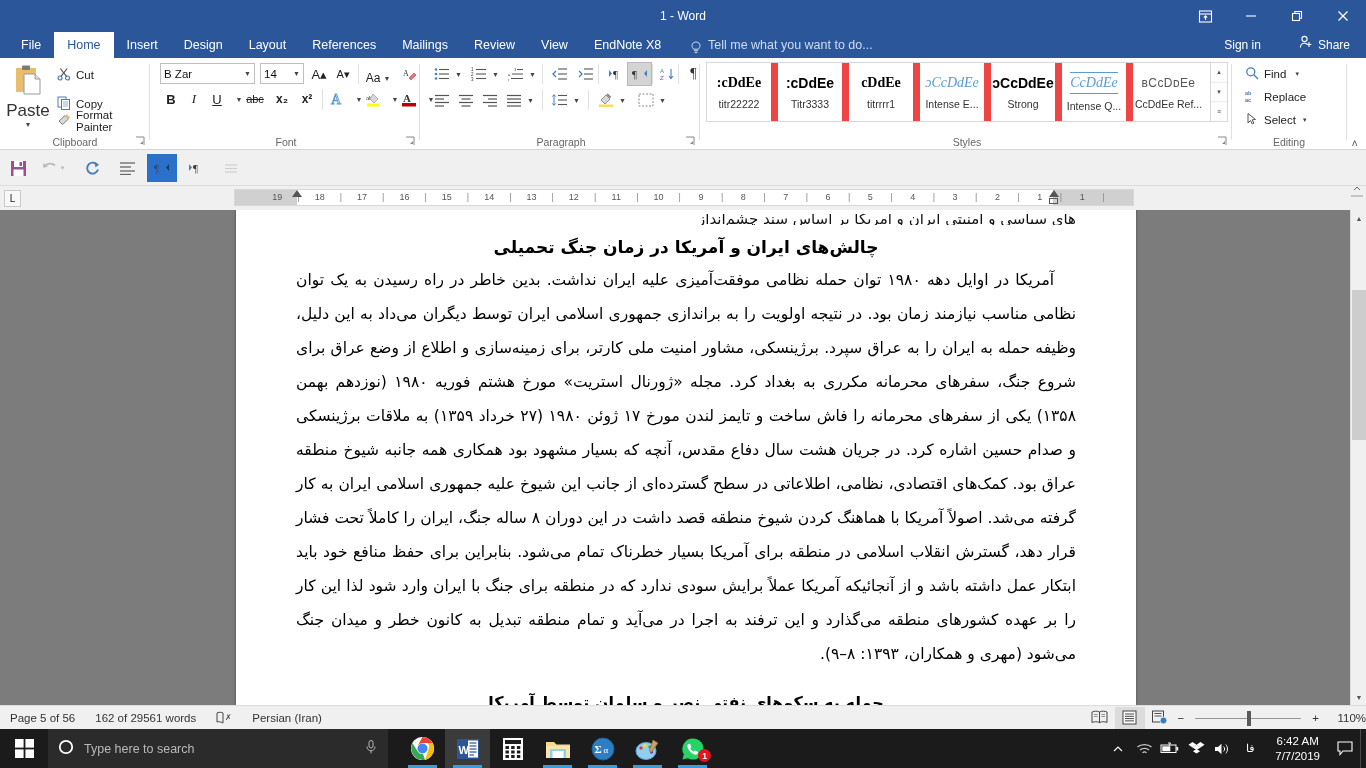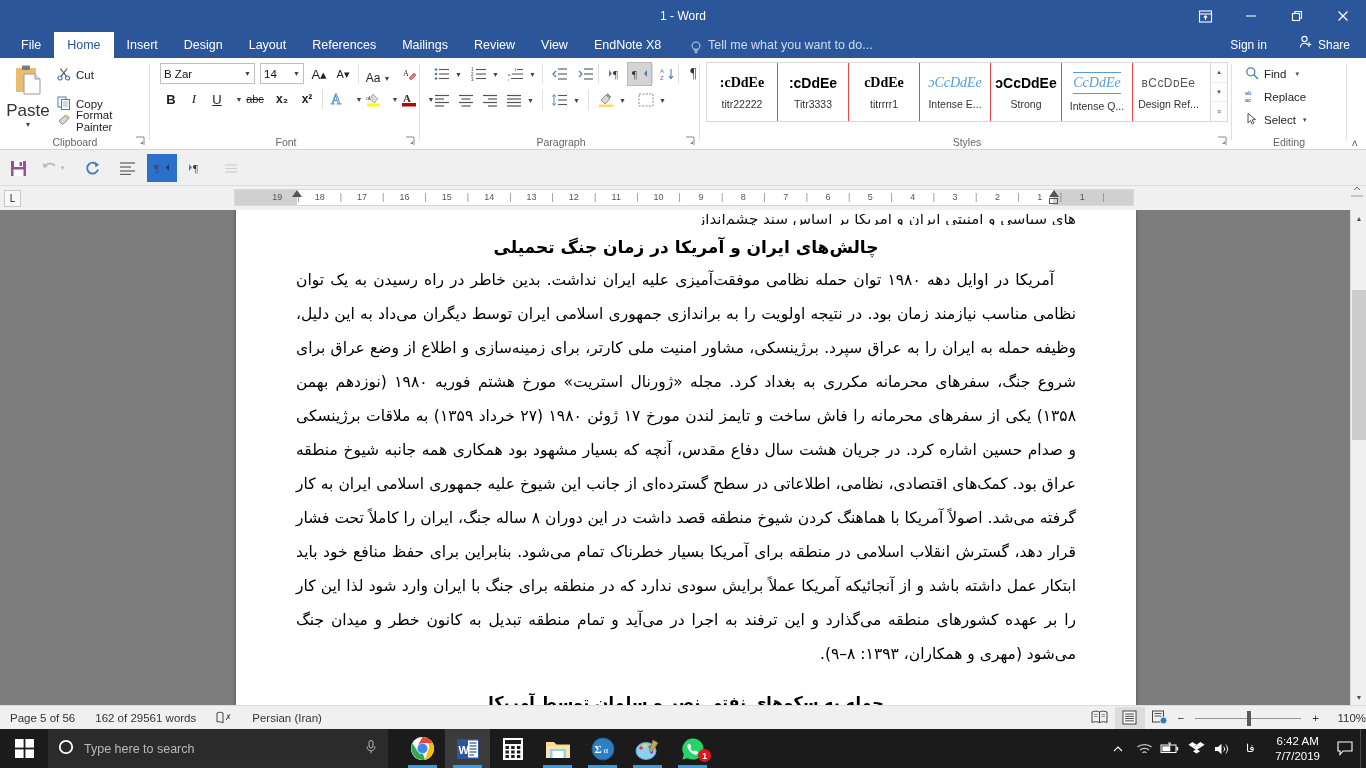--- a/index.html
+++ b/index.html
@@ -37,21 +37,21 @@
     height: 26px; line-height: 26px; padding: 0 13px; font-size: 12.5px;
     color: #fff; white-space: nowrap;
   }
   .tab.active { background: #fff; color: #2b579a; }
   .tellme {
     position: absolute; left: 690px; top: 0; height: 26px; line-height: 26px;
     font-size: 12.5px; color: #cfdcf0; display: flex; align-items: center; gap: 6px;
   }
   .lightbulb { display: inline-block; width: 12px; height: 14px; }
   .rightauth {
-    position: absolute; right: 6px; top: 0; height: 26px; display: flex; align-items: flex-start; gap: 12px;
+    position: absolute; right: 6px; top: 0; height: 26px; display: flex; align-items: flex-start; gap: 18px;
   }
   .signin { font-size: 12px; color: #fff; padding: 0 10px; height: 26px; line-height: 26px; }
   .share {
     font-size: 12px; color: #fff; padding: 0 10px; height: 26px; line-height: 26px;
     display: flex; align-items: center; gap: 5px; background: #2b579a;
   }
 
   
   .ribbon {
     position: absolute; top: 58px; left: 0; width: 1366px; height: 92px;
@@ -113,21 +113,21 @@
             align-items: center; justify-content: center; font-size: 7px; color: #444; }
 
   
   .stylegroup { left: 702px; width: 530px; }
   .stylebox {
     position: absolute; left: 4px; top: 4px; width: 505px; height: 60px;
     border: 1px solid #d8d8d8; background: #fff; display: flex;
   }
   .stylecell {
     width: 71px; height: 58px; display: flex; flex-direction: column;
-    align-items: center; justify-content: center; border-right: 1px solid #ef4444;
+    align-items: center; justify-content: center; border-right: 7px solid #ef4444;
   }
   .stylesample { font-size: 14px; line-height: 18px; white-space: nowrap; overflow: hidden; }
   .stylename { font-size: 10.5px; color: #333; margin-top: 6px; white-space: nowrap;
                overflow: hidden; max-width: 68px; text-overflow: ellipsis; }
   .stylescroll {
     position: absolute; left: 509px; top: 4px; width: 17px; height: 60px;
     border: 1px solid #d8d8d8; border-left: none; background: #fdfdfd;
     display: flex; flex-direction: column;
   }
   .ssbtn { flex: 1; display: flex; align-items: center; justify-content: center;
@@ -647,21 +647,21 @@
         <div class="stylecell">
           <div class="stylesample" style="font-weight:bold;">ɔCcDdEe</div>
           <div class="stylename">Strong</div>
         </div>
         <div class="stylecell">
           <div class="stylesample" style="font-family:'Liberation Serif',serif;font-style:italic;color:#5b9bd5;border-top:1px solid #5b9bd5;border-bottom:1px solid #5b9bd5;padding:1px 0;">CcDdEe</div>
           <div class="stylename">Intense Q...</div>
         </div>
         <div class="stylecell" style="border-right:none;">
           <div class="stylesample" style="color:#555;font-size:12px;letter-spacing:.4px;">ʙCcDᴅEe</div>
-          <div class="stylename">Design Ref...</div>
+          <div class="stylename">CcDdEe Ref...</div>
         </div>
       </div>
       <div class="stylescroll">
         <div class="ssbtn">▴</div>
         <div class="ssbtn">▾</div>
         <div class="ssbtn" style="border-bottom:none;">≡</div>
       </div>
       <div class="glabel">Styles</div>
       <div class="dialog-launcher">
         <svg width="10" height="10" viewBox="0 0 10 10">

